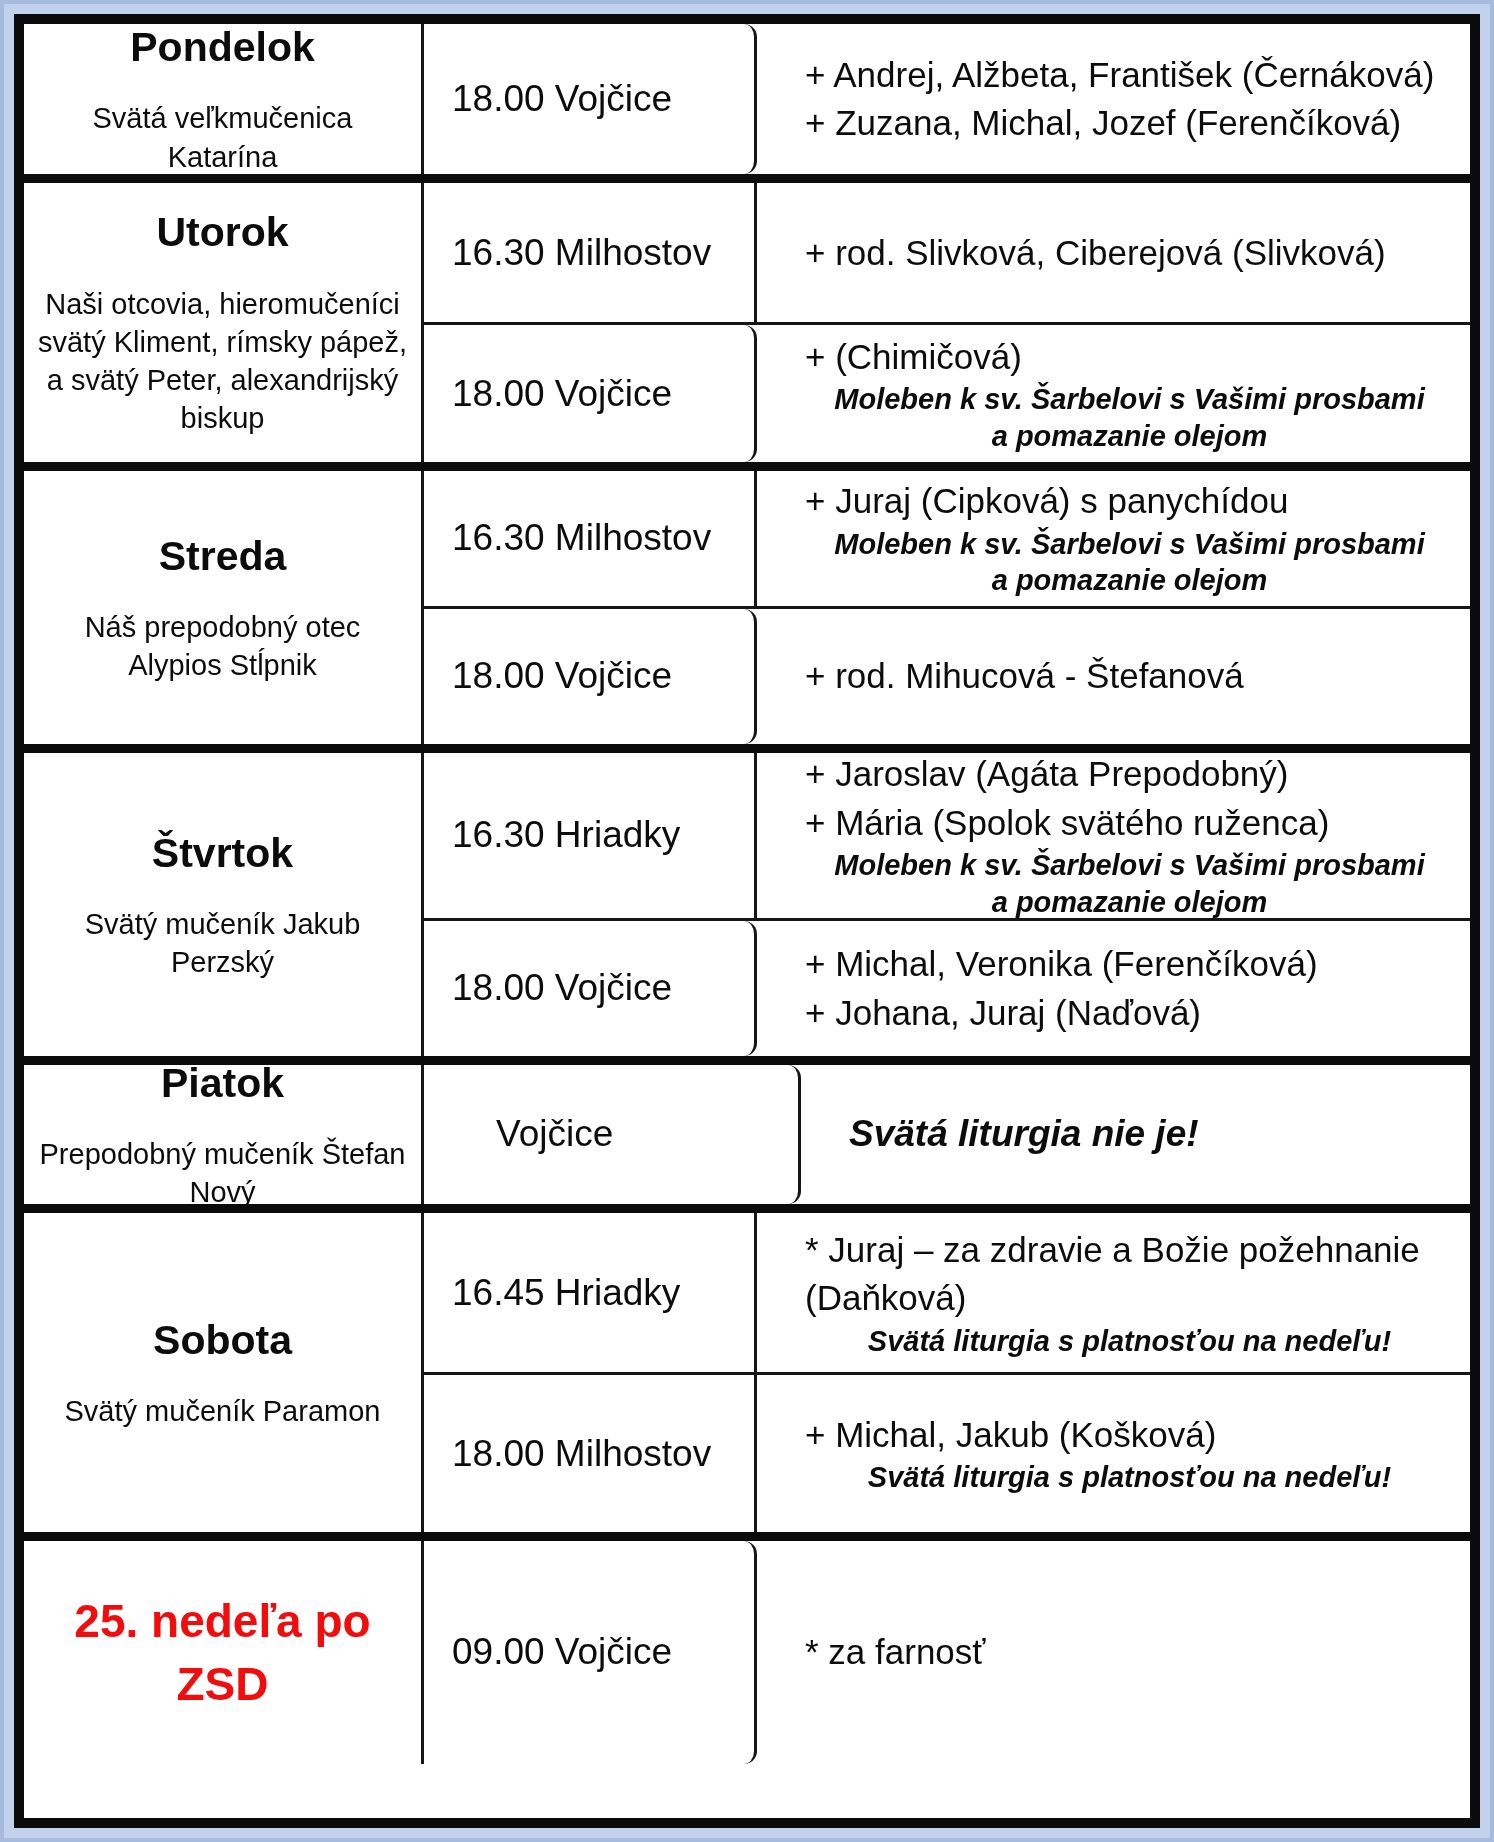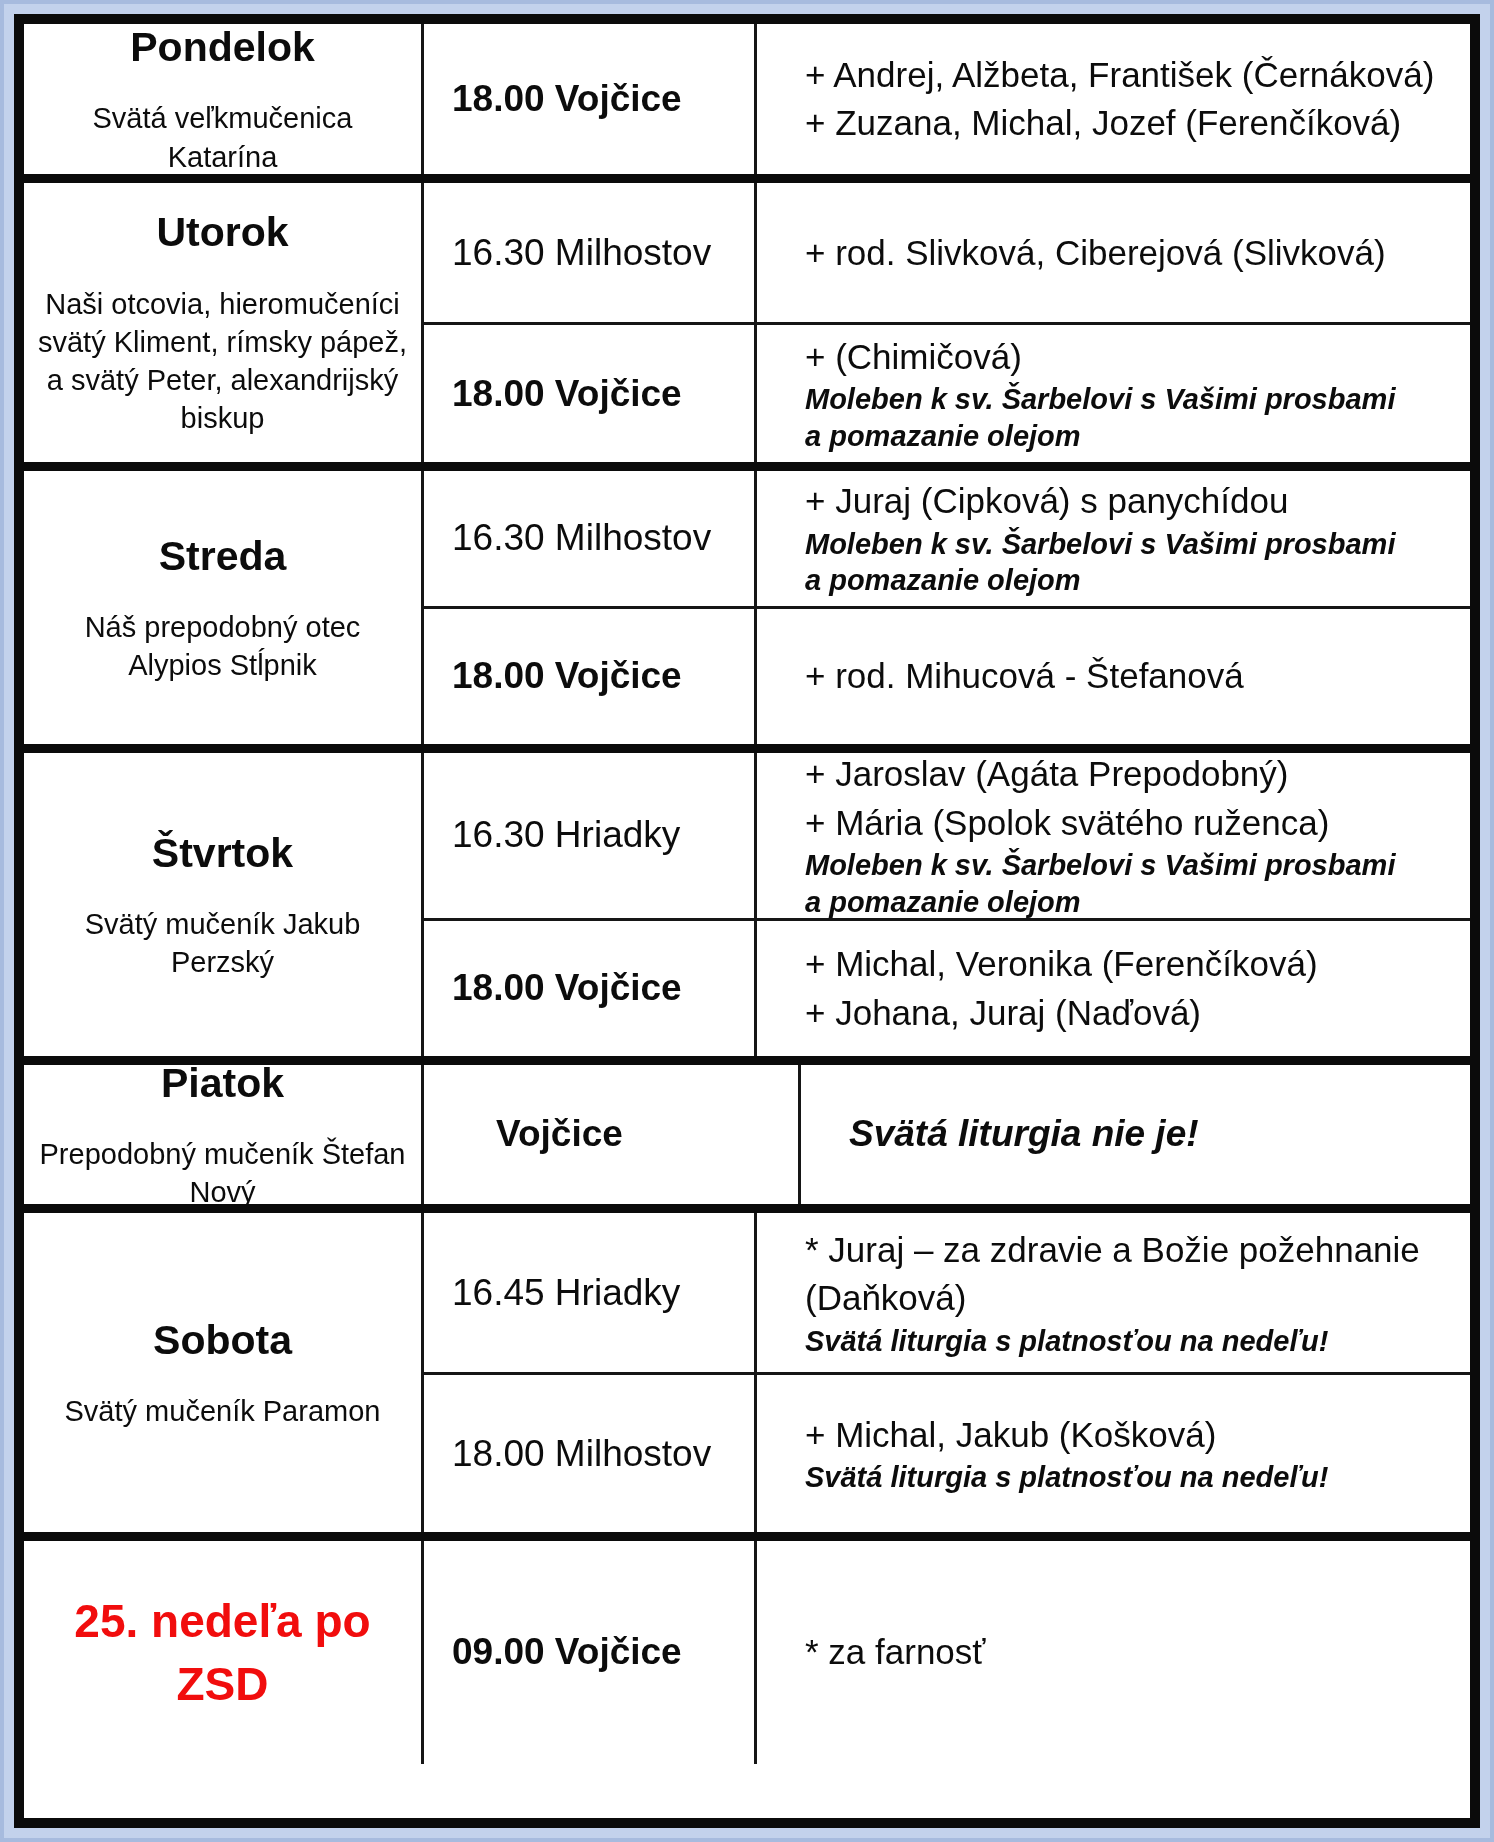--- a/index.html
+++ b/index.html
@@ -80,42 +80,42 @@
     width: 333px;
     flex: 0 0 333px;
     box-sizing: border-box;
     border-right: 3px solid #161616;
     display: flex;
     align-items: center;
     padding: 4px 10px 4px 28px;
     font-size: 37px;
     line-height: 1.2;
   }
-  .time-cell.bold { font-weight: bold; }
+  .time-cell.bold { font-weight: normal; border-radius: 13px; }
   .intent-cell {
     flex: 1 1 auto;
     box-sizing: border-box;
     display: flex;
     flex-direction: column;
     justify-content: center;
     padding: 6px 16px 6px 20px;
     min-width: 0;
     margin-left: 28px;
   }
   .line.intention {
     font-size: 35px;
     line-height: 1.38;
     text-align: left;
   }
   .line.note {
     font-size: 29px;
     line-height: 1.27;
     font-weight: bold;
     font-style: italic;
-    text-align: left;
+    text-align: center;
   }
   .line.big-note {
     font-size: 37px;
     line-height: 1.3;
     font-weight: bold;
     font-style: italic;
     text-align: left;
   }
 </style>
 </head>

